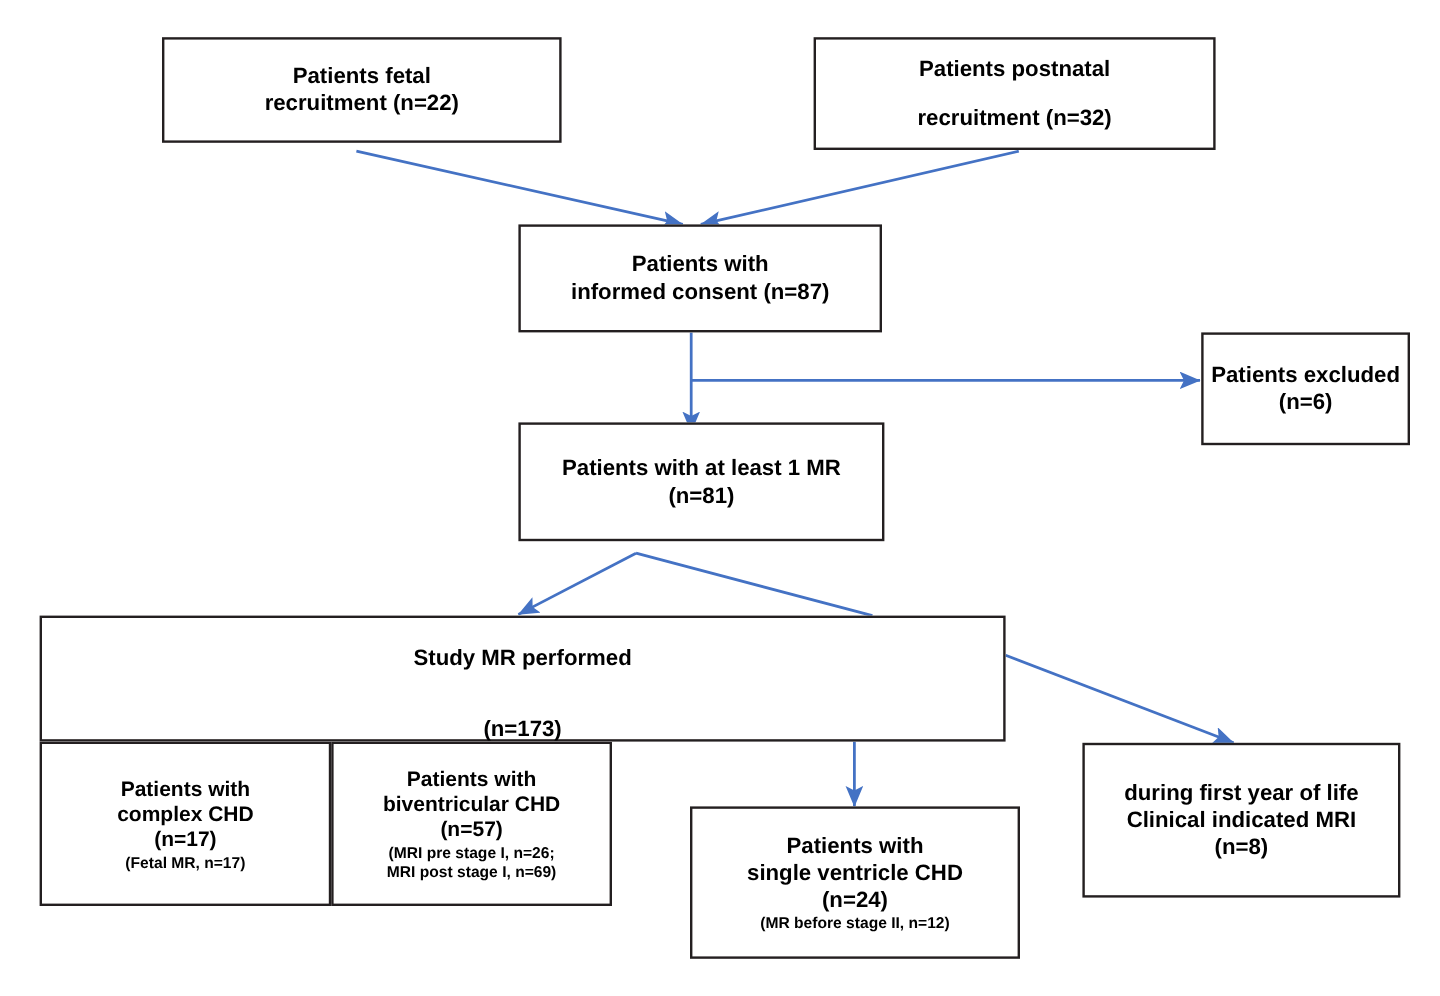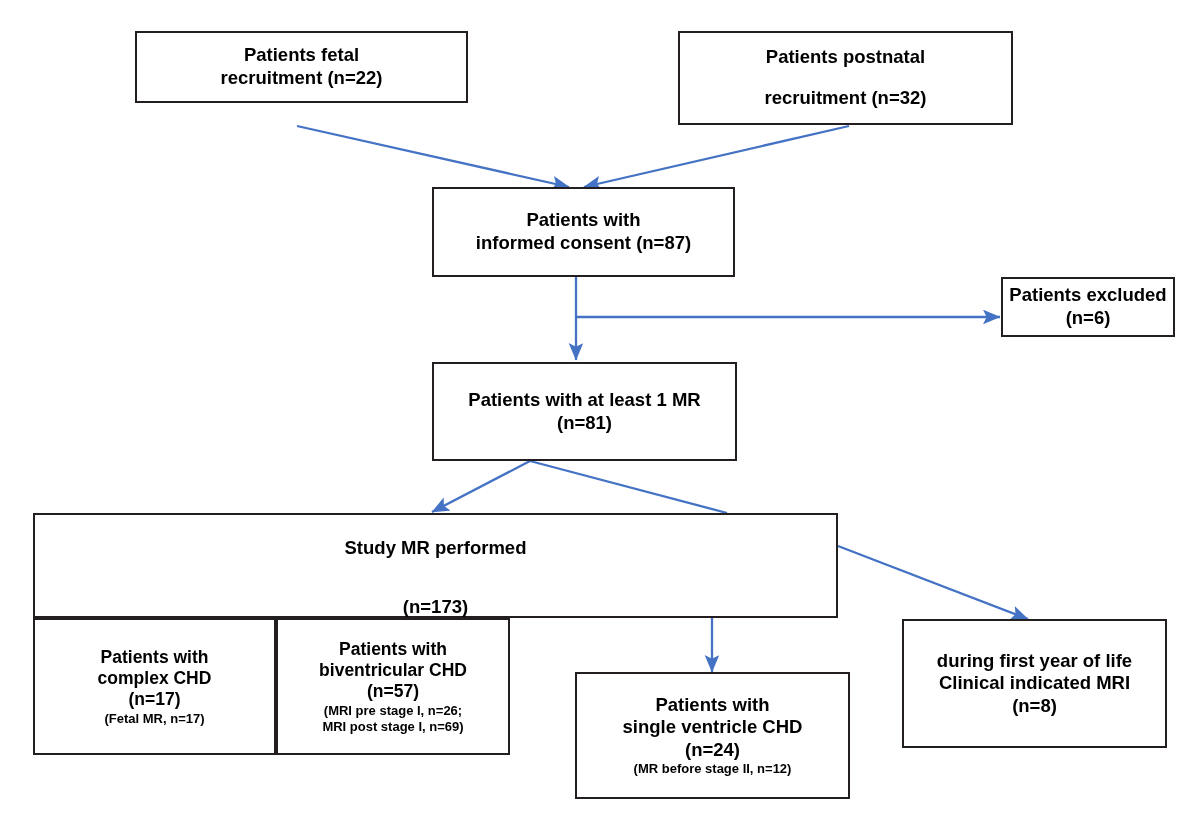--- a/index.html
+++ b/index.html
@@ -77,40 +77,40 @@
 
     <line x1="530" y1="461" x2="432" y2="512" stroke="#4472C4" stroke-width="2.3" marker-end="url(#ah)"></line>
 
     <line x1="530" y1="461" x2="727" y2="513" stroke="#4472C4" stroke-width="2.3"></line>
 
     <line x1="712" y1="618" x2="712" y2="672" stroke="#4472C4" stroke-width="2.3" marker-end="url(#ah)"></line>
 
     <line x1="838" y1="546" x2="1028" y2="619" stroke="#4472C4" stroke-width="2.3" marker-end="url(#ah)"></line>
   </svg>
 
-  <div class="node" id="fetal-box" style="left:135px; top:31px; width:333px; height:72px;">
+  <div class="node" id="fetal-box" style="left:135px; top:31px; width:333px; height:88px;">
     <span class="line t18">Patients fetal</span>
     <span class="line t18">recruitment (n=22)</span>
   </div>
 
   <div class="node" id="postnatal-box" style="left:678px; top:31px; width:335px; height:94px;gap:18px;">
     <span class="line t18">Patients postnatal</span>
     <span class="line t18">recruitment (n=32)</span>
   </div>
 
   <div class="node" id="consent-box" style="left:432px; top:187px; width:303px; height:90px;">
     <span class="line t18">Patients with</span>
     <span class="line t18">informed consent (n=87)</span>
   </div>
 
-  <div class="node" id="excluded-box" style="left:1001px; top:277px; width:174px; height:60px;">
+  <div class="node" id="excluded-box" style="left:1001px; top:277px; width:174px; height:94px;">
     <span class="line t18">Patients excluded (n=6)</span>
   </div>
 
-  <div class="node" id="at-least-one-mr-box" style="left:432px; top:362px; width:305px; height:99px;">
+  <div class="node" id="at-least-one-mr-box" style="left:432px; top:352px; width:305px; height:99px;">
     <span class="line t18">Patients with at least 1 MR</span>
     <span class="line t18">(n=81)</span>
   </div>
 
   <div class="node" id="study-mr-box" style="left:33px; top:513px; width:805px; height:105px;">
     <span class="line t18">Study MR performed</span>
     <span class="line t18">(n=173)</span>
   </div>
 
   <div class="node" id="complex-chd-box" style="left:33px; top:618px; width:243px; height:137px;">

